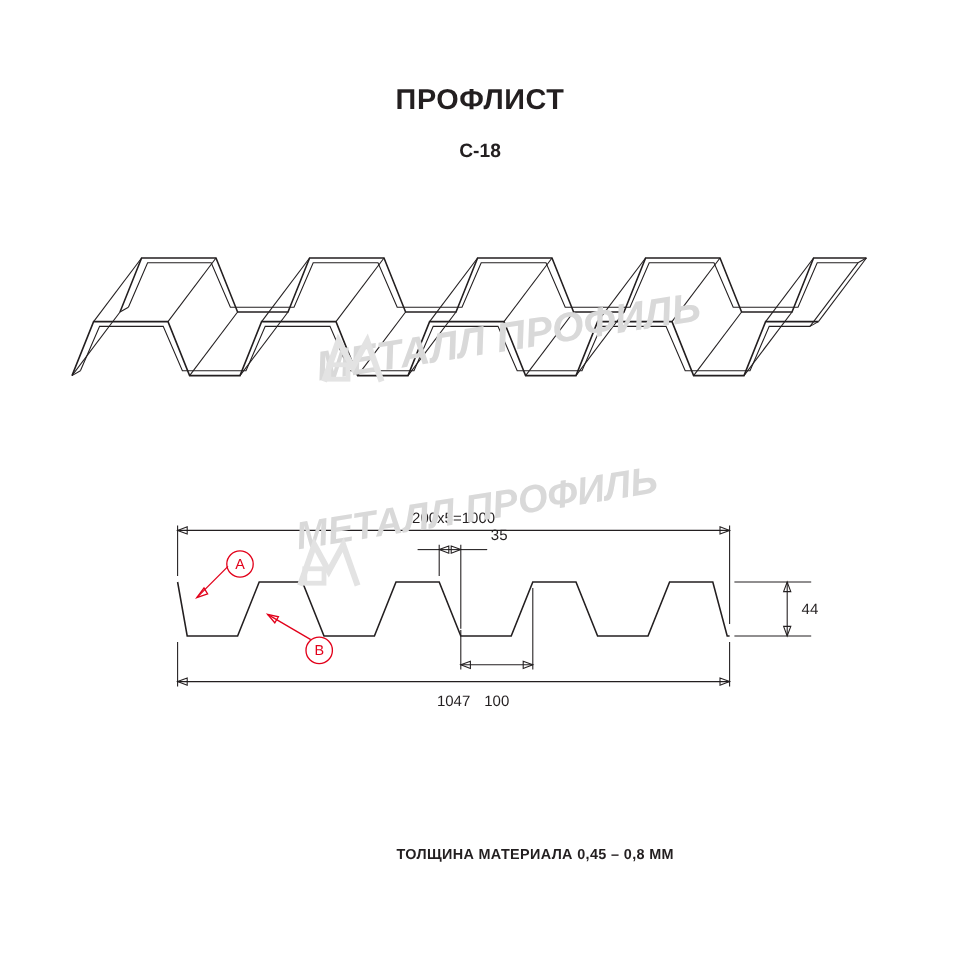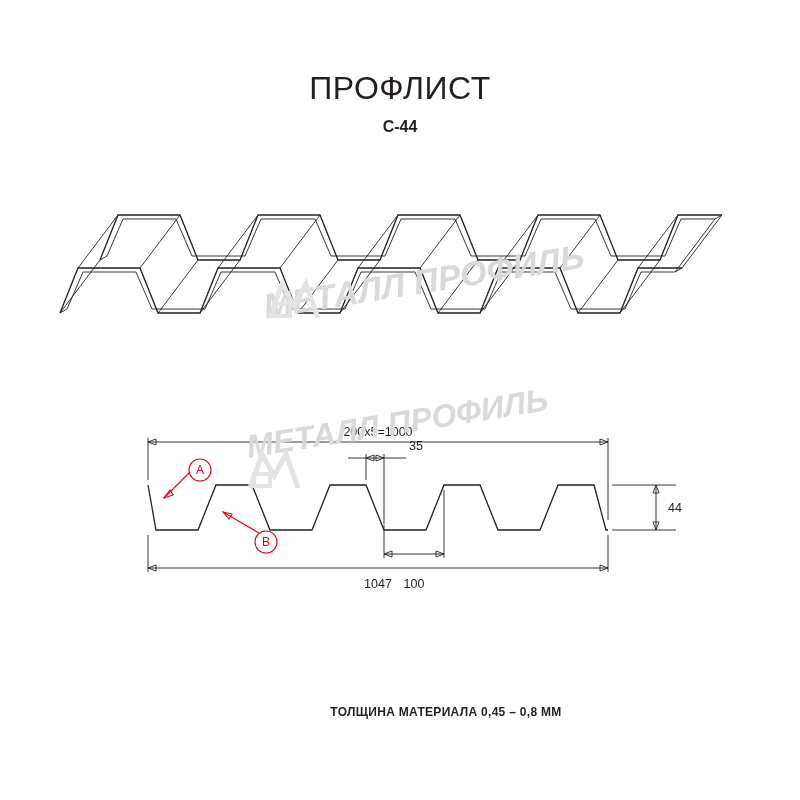--- a/index.html
+++ b/index.html
@@ -18,22 +18,22 @@
   .page {
     position: absolute;
     inset: 0;
   }
   .title {
     position: absolute;
     top: 70px;
     left: 0;
     width: 100%;
     text-align: center;
-    font-size: 32px;
-    font-weight: normal;
+    font-size: 24px;
+    font-weight: bold;
     letter-spacing: 0.5px;
   }
   .subtitle {
     position: absolute;
     top: 118px;
     left: 0;
     width: 100%;
     text-align: center;
     font-size: 16px;
     font-weight: bold;
@@ -95,21 +95,21 @@
   .red  { fill: none; stroke: #e2001a; stroke-width: 1.1; }
   .redtx { fill: #e2001a; font-size: 12px; font-family: "Liberation Sans", sans-serif; }
   .dimtx { fill: #231f20; font-size: 12.5px; font-family: "Liberation Sans", sans-serif; }
 </style>
 </head>
 <body>
 
 <div class="page">
 
   <div class="title">ПРОФЛИСТ</div>
-  <div class="subtitle">С-44</div>
+  <div class="subtitle">С-18</div>
 
   <div class="iso-wrap">
     <svg width="680" height="175" viewBox="0 0 680 175">
       <g>
 
         <path class="ln" d="M 40 75
           L 58 30 L 120 30 L 138 75
           L 180 75 L 198 30 L 260 30 L 278 75
           L 320 75 L 338 30 L 400 30 L 418 75
           L 460 75 L 478 30 L 540 30 L 558 75

